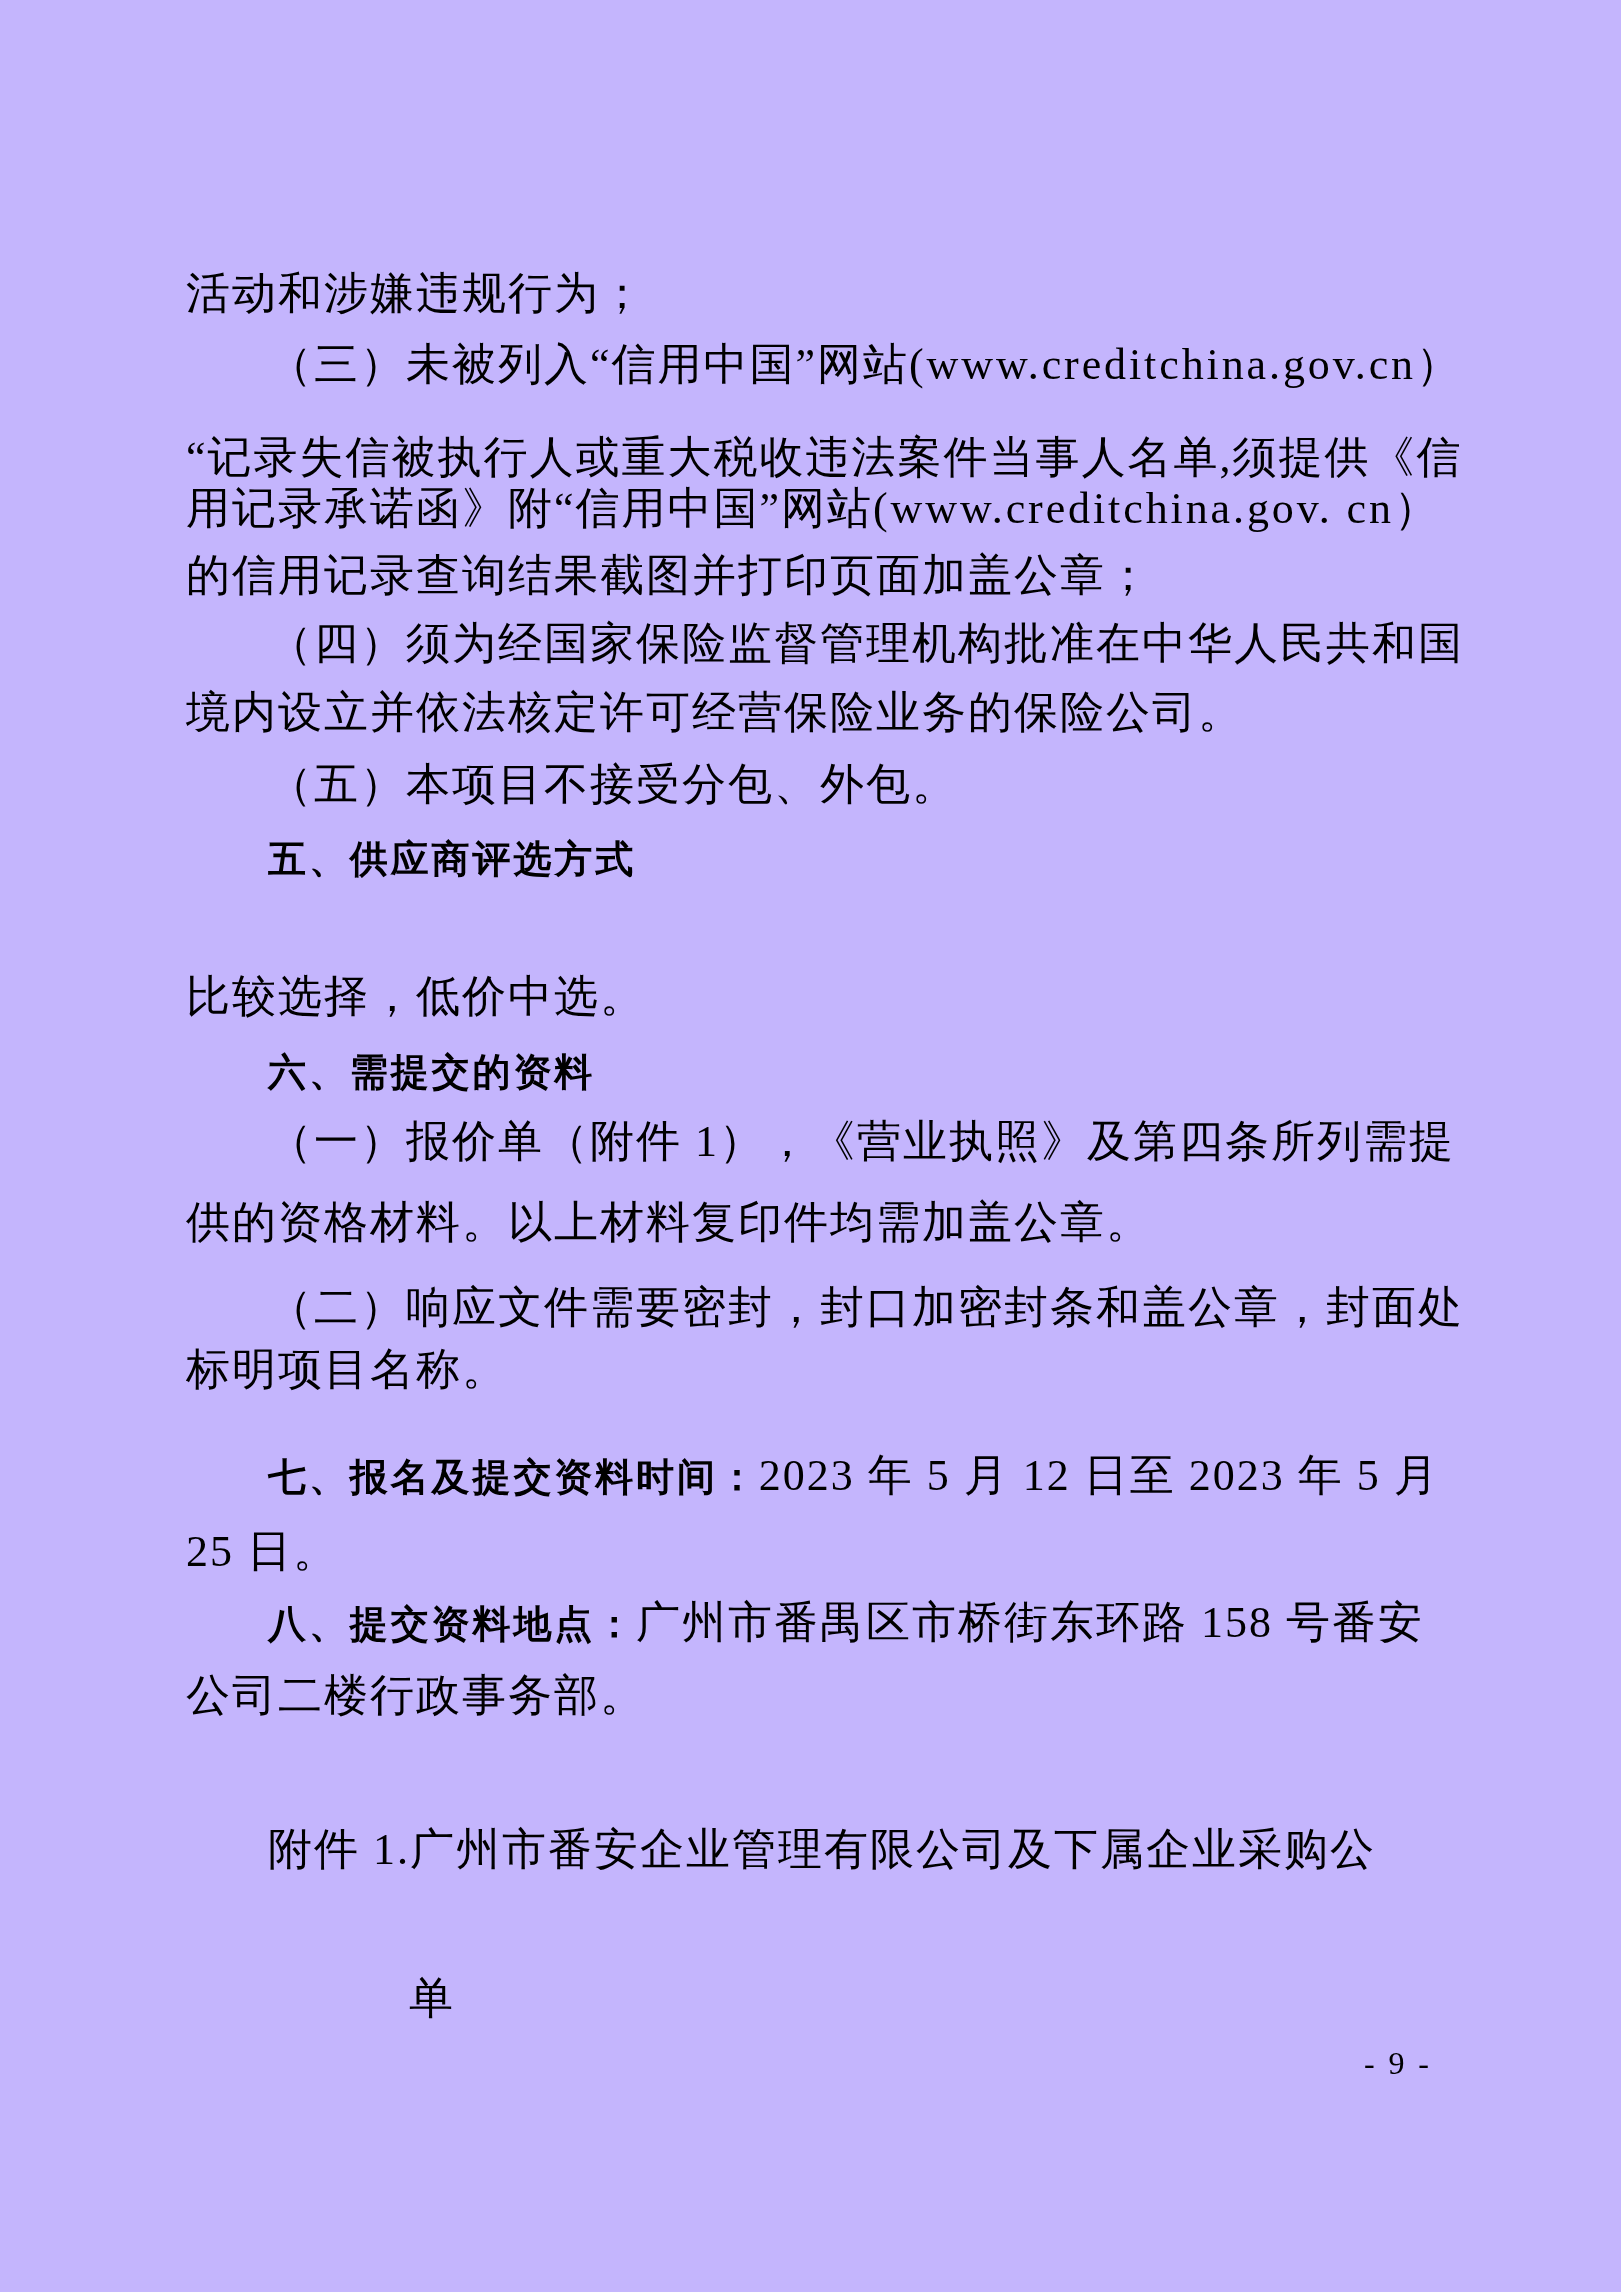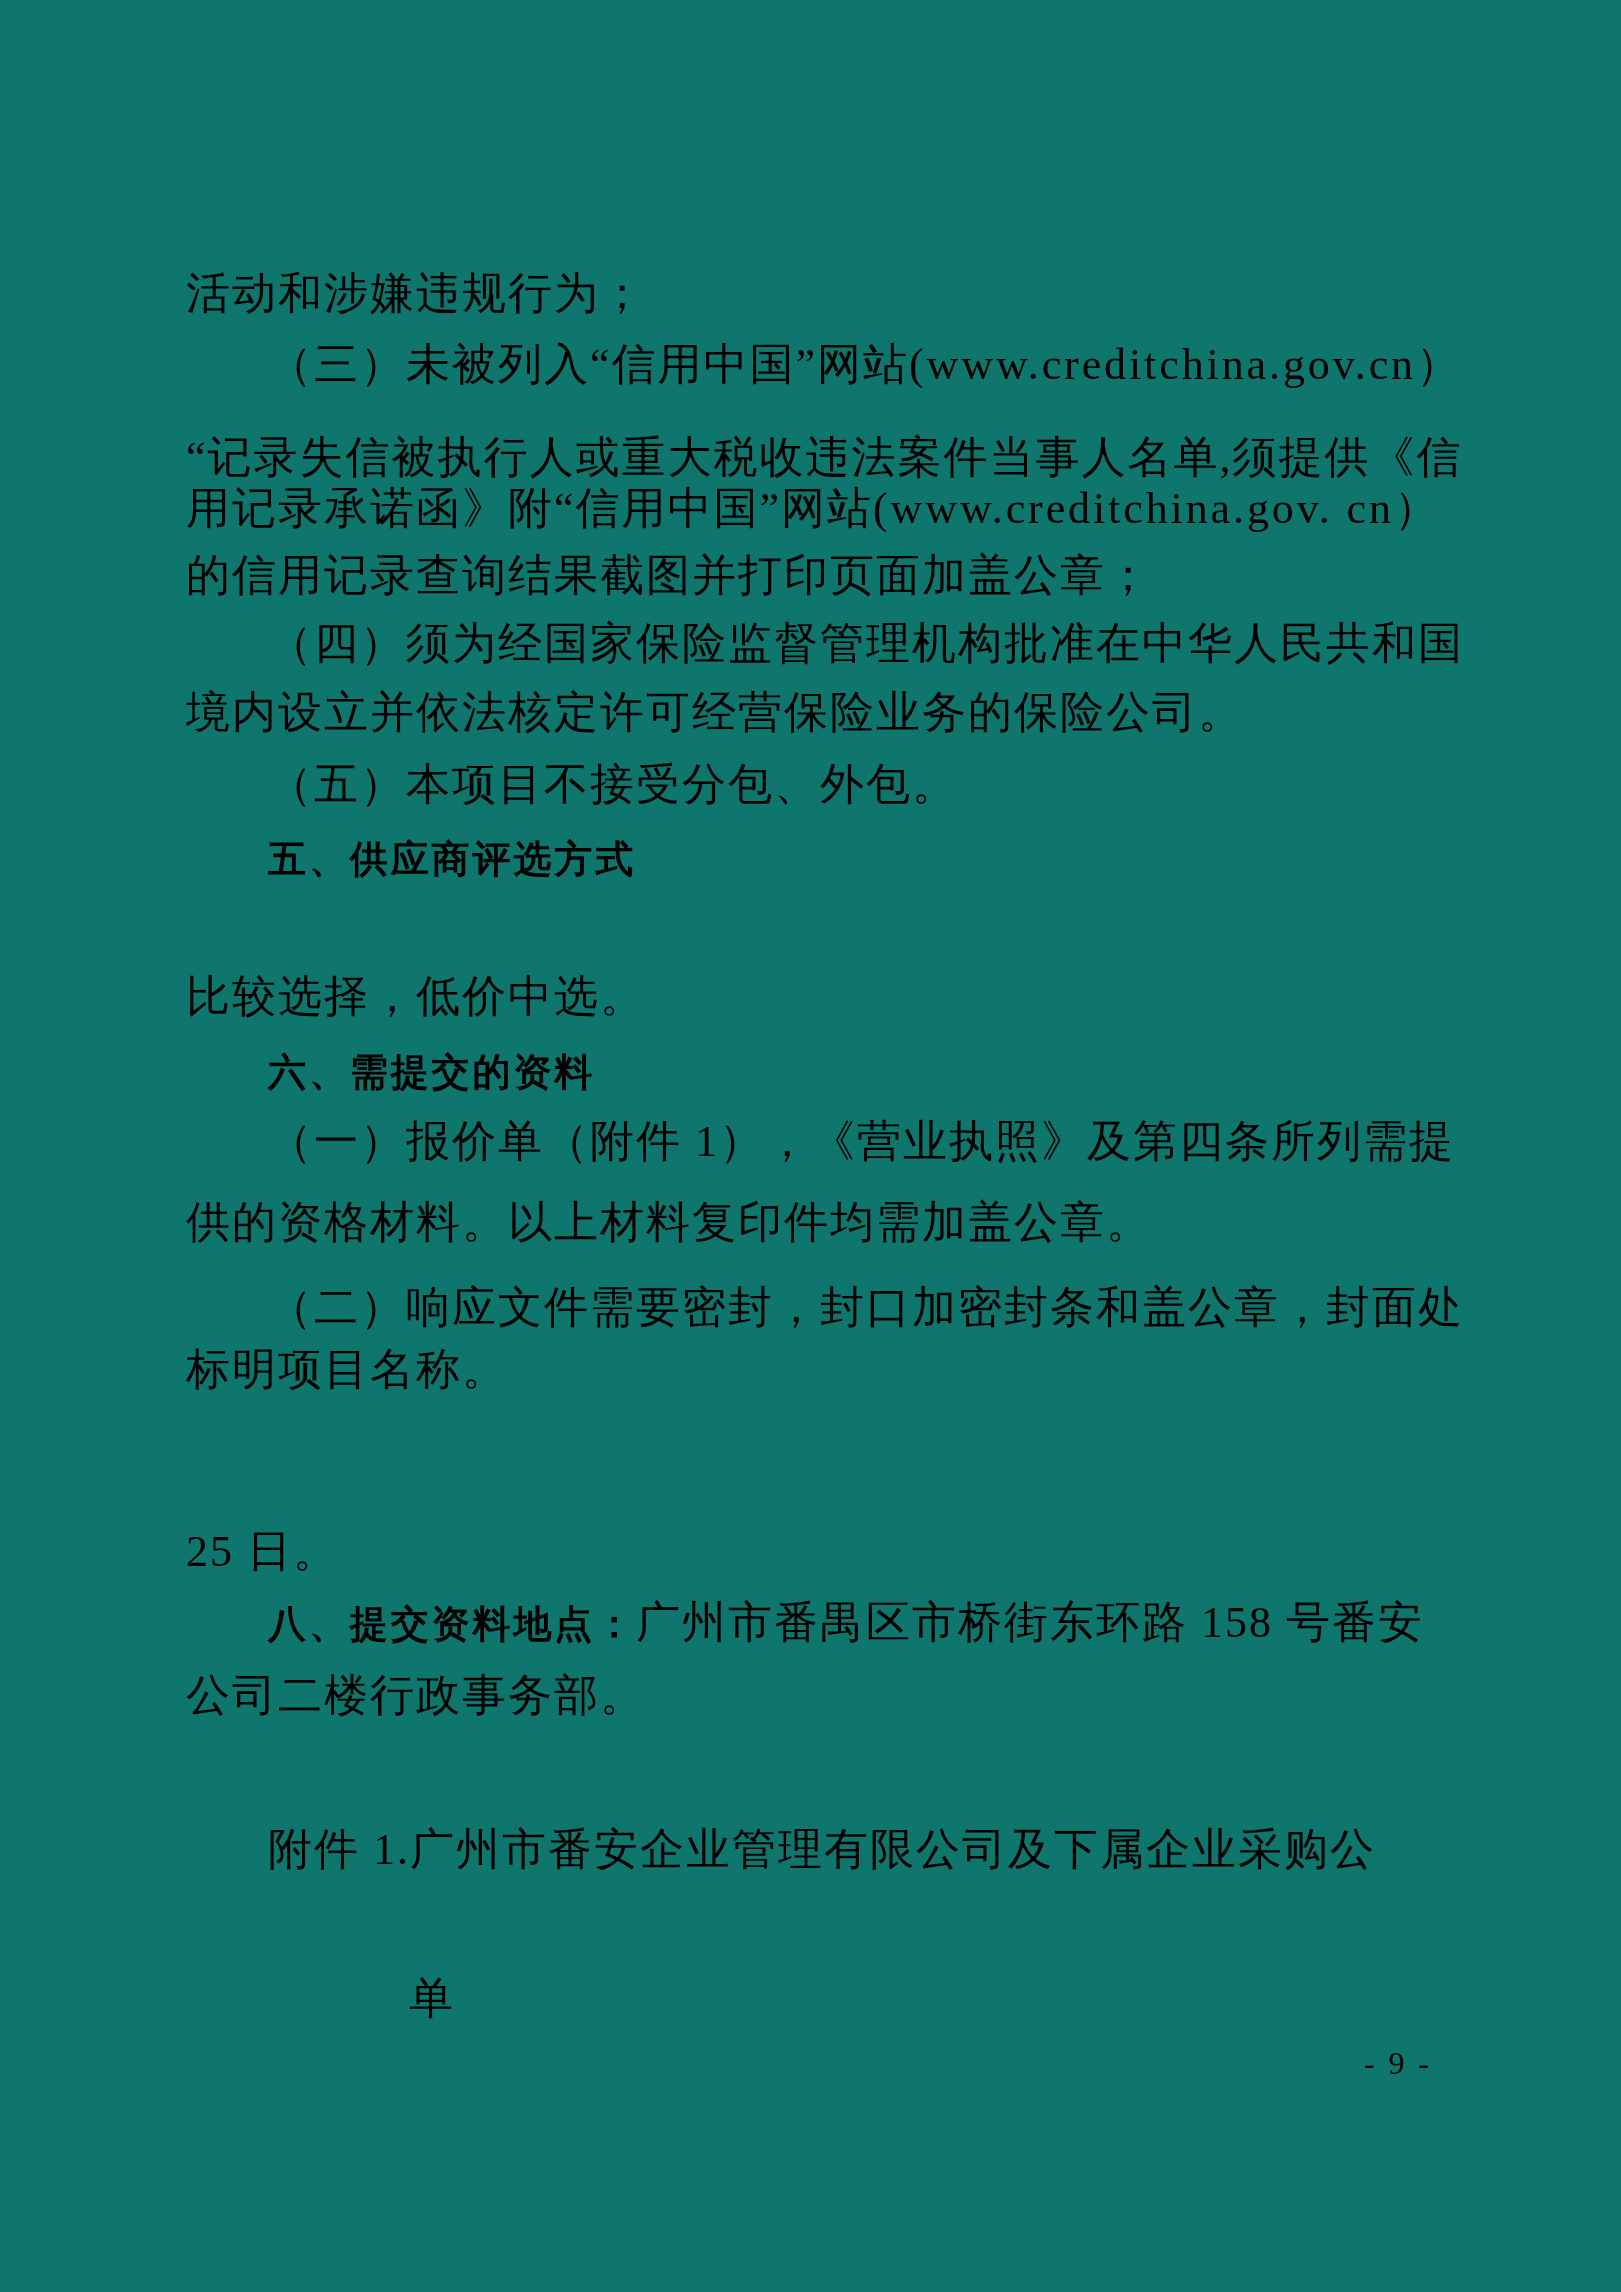--- a/index.html
+++ b/index.html
@@ -4,21 +4,21 @@
 <style>
   html, body {
     margin: 0;
     padding: 0;
     background: #e8e8e8;
   }
   .page {
     position: relative;
     width: 1621px;
     height: 2293px;
-    background: #0f766e;
+    background: #c4b5fd;
     overflow: hidden;
     margin: 0 auto;
   }
   .ln {
     position: absolute;
     left: 186px;
     color: #000000;
     font-family: "Liberation Serif", "DejaVu Serif", serif;
     font-size: 44px;
     line-height: 1.0;
@@ -78,20 +78,21 @@
   <div class="ln i2" style="top:1049px"><span class="hd">六、需提交的资料</span><span></span><span class="u"></span><span></span></div>
 
   <div class="ln i2" style="top:1120px"><span class="hd"></span><span>（一）报价单（附件 1），《营业执照》及第四条所列需提</span><span class="u"></span><span></span></div>
 
   <div class="ln" style="top:1201px"><span class="hd"></span><span>供的资格材料。以上材料复印件均需加盖公章。</span><span class="u"></span><span></span></div>
 
   <div class="ln i2" style="top:1286px"><span class="hd"></span><span>（二）响应文件需要密封，封口加密封条和盖公章，封面处</span><span class="u"></span><span></span></div>
 
   <div class="ln" style="top:1348px"><span class="hd"></span><span>标明项目名称。</span><span class="u"></span><span></span></div>
 
+  <div class="ln i2" style="top:1454px"><span class="hd">七、报名及提交资料时间：</span><span>2023 年 5 月 12 日至 2023 年 5 月</span><span class="u"></span><span></span></div>
 
   <div class="ln" style="top:1530px"><span class="hd"></span><span>25 日。</span><span class="u"></span><span></span></div>
 
   <div class="ln i2" style="top:1601px"><span class="hd">八、提交资料地点：</span><span>广州市番禺区市桥街东环路 158 号番安</span><span class="u"></span><span></span></div>
 
   <div class="ln" style="top:1674px"><span class="hd"></span><span>公司二楼行政事务部。</span><span class="u"></span><span></span></div>
 
   <div class="ln i2" style="top:1828px"><span class="hd"></span><span>附件 1.广州市番安企业管理有限公司及下属企业采购公</span><span class="u"></span><span></span></div>
 
 

